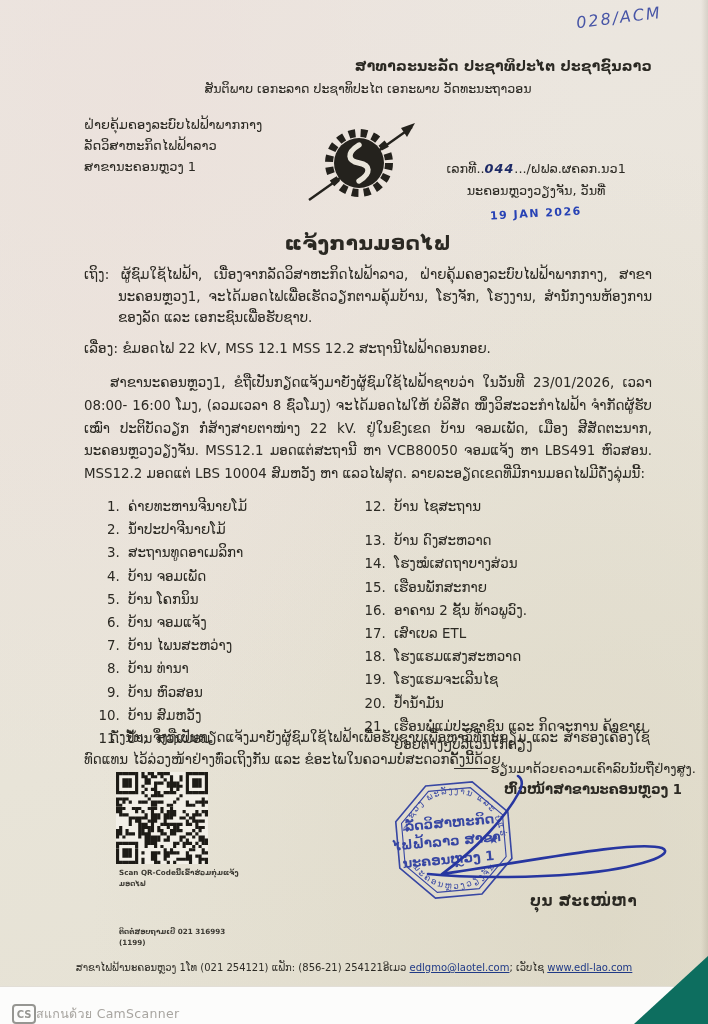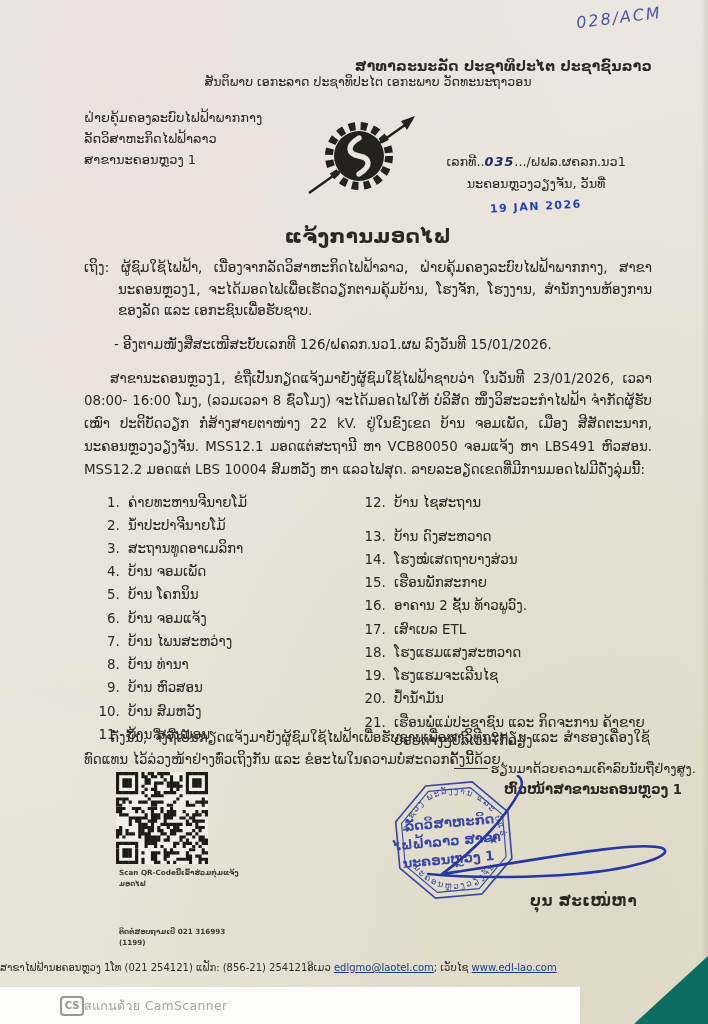--- a/index.html
+++ b/index.html
@@ -17,21 +17,21 @@
   .right-crease{ position:absolute; top:0; right:0; width:7px; height:960px;
     background:linear-gradient(to right, rgba(0,0,0,0), rgba(90,80,60,.14)); }
 
   
   .corner-note{ position:absolute; left:576px; top:8px; color:#2c3d9d;
     font-style:italic; font-size:16px; letter-spacing:2px; transform:rotate(-7deg); opacity:.85; }
 
   .doc { position:absolute; left:84px; right:56px; top:58px; font-size:13.4px; }
 
   .motto1 { text-align:right; font-size:14px; font-weight:600; letter-spacing:.3px; }
-  .motto2 { text-align:center; font-size:12.6px; }
+  .motto2 { text-align:center; font-size:12.6px; margin-top:7px; }
 
   .head-row { display:flex; margin-top:18px; }
   .org-block { width:224px; font-size:13px; line-height:1.62; }
   .logo-wrap { flex:1; display:flex; justify-content:center; align-items:flex-start; padding-top:2px; }
   .ref-block { width:238px; font-size:12.8px; text-align:center; margin-top:44px; line-height:1.7; }
   .hand-no { font-style:italic; font-weight:700; color:#1d2a66; letter-spacing:1px; }
   .date-stamp { display:inline-block; color:#2742b5; font-weight:700; font-size:11px;
     letter-spacing:1.5px; transform:rotate(-3deg); }
 
   .title { text-align:center; font-size:20px; font-weight:700; margin-top:8px; letter-spacing:.5px; }
@@ -61,26 +61,26 @@
   .respect { position:absolute; top:761px; right:12px; font-size:13px; display:flex; align-items:center; }
   .dash { display:inline-block; width:34px; border-top:1.6px solid #2b2923; margin-right:2px; }
   .position-line { position:absolute; top:782px; right:26px; font-size:13.2px; font-weight:600; }
   .signer-name { position:absolute; top:892px; left:530px; font-size:15px; font-weight:700; letter-spacing:.5px; }
 
   .stamp { position:absolute; left:388px; top:774px; transform:rotate(-5deg); opacity:.92; }
   .signature { position:absolute; left:406px; top:770px; }
 
   
   .footer1 { position:absolute; top:944px; left:0; right:0; text-align:center; font-size:10px; color:#2e2c26; }
-  .footer2 { position:absolute; top:962px; left:0; right:0; font-size:10px; color:#2e2c26; }
+  .footer2 { position:absolute; top:962px; left:0; right:0; text-align:center; font-size:10px; color:#2e2c26; }
   .footer2 .link { color:#203a86; text-decoration:underline; }
 
   
-  .cs-bar { position:absolute; left:0; bottom:0; width:580px; height:38px; background:#fcfcfb;
-    border-top:1px solid #e2ded6; display:flex; align-items:center;padding-left:48px; }
+  .cs-bar { position:absolute; left:0; bottom:0; width:708px; height:38px; background:#fcfcfb;
+    border-top:1px solid #e2ded6; display:flex; align-items:flex-end; }
   .cs-logo { margin-left:12px; width:24px; height:20px; border:2px solid #969692; border-radius:4px;
     color:#969692; font-size:10px; font-weight:700; display:flex; align-items:center; justify-content:center; }
   .cs-label { font-size:12.5px; color:#a8a5a0; letter-spacing:.3px; }
   .teal-corner { position:absolute; right:0; bottom:0; width:0; height:0;
     border-left:74px solid transparent; border-bottom:68px solid #0d6e5f; }
 </style>
 </head>
 <body>
 
 <div class="paper">
@@ -103,31 +103,31 @@
         <svg width="118" height="88" viewBox="0 0 118 88">
           <line x1="7" y1="84" x2="110" y2="11" stroke="#24221d" stroke-width="2.4"></line>
           <polygon points="113,7 99,12 105,21" fill="#24221d"></polygon>
           <circle cx="57" cy="47" r="30" fill="none" stroke="#24221d" stroke-width="8" stroke-dasharray="6.6 5.3"></circle>
           <circle cx="57" cy="47" r="25" fill="#24221d"></circle>
           <path d="M 57,29 C 44,37 46,45 57,47 C 68,49 70,57 57,65" fill="none" stroke="#e9e5da" stroke-width="5.4" stroke-linecap="round"></path>
         </svg>
       </div>
 
       <div class="ref-block">
-        <div><span>ເລກທີ..</span><span class="hand-no">035</span><span>.../ຝຟລ.ຜຄລກ.ນວ1</span></div>
+        <div><span>ເລກທີ..</span><span class="hand-no">044</span><span>.../ຝຟລ.ຜຄລກ.ນວ1</span></div>
         <div><span>ນະຄອນຫຼວງວຽງຈັນ, ວັນທີ່ </span><span class="date-stamp">19 JAN 2026</span></div>
       </div>
     </div>
 
     <div class="title">ແຈ້ງການມອດໄຟ</div>
 
     <p class="hang"><span class="lbl">ເຖິງ:</span><span> ຜູ້ຊົມໃຊ້ໄຟຟ້າ, ເນື່ອງຈາກລັດວິສາຫະກິດໄຟຟ້າລາວ, ຝ່າຍຄຸ້ມຄອງລະບົບໄຟຟ້າພາກກາງ, ສາຂາ ນະຄອນຫຼວງ1, ຈະໄດ້ມອດໄຟເພື່ອເຮັດວຽກຕາມຄຸ້ມບ້ານ, ໂຮງຈັກ, ໂຮງງານ, ສຳນັກງານຫ້ອງການ ຂອງລັດ ແລະ ເອກະຊົນເພື່ອຮັບຊາບ.</span></p>
 
-
-    <div class="basis">-   ອີງຕາມໜັງສືສະເໜີສະບັບເລກທີ 126/ຝຄລກ.ນວ1.ຜພ ລົງວັນທີ 15/01/2026.</div>
+    <p class="hang"><span class="lbl">ເລື່ອງ:</span><span> ຂໍມອດໄຟ 22 kV, MSS 12.1  MSS 12.2 ສະຖານີໄຟຟ້າດອນກອຍ.</span></p>
+
 
     <p class="main-par">ສາຂານະຄອນຫຼວງ1, ຂໍຖືເປັນກຽດແຈ້ງມາຍັງຜູ້ຊົມໃຊ້ໄຟຟ້າຊາບວ່າ ໃນວັນທີ 23/01/2026, ເວລາ 08:00- 16:00 ໂມງ, (ລວມເວລາ 8 ຊົ່ວໂມງ) ຈະໄດ້ມອດໄຟໃຫ້ ບໍລິສັດ ໜຶ່ງວິສະວະກຳໄຟຟ້າ ຈຳກັດຜູ້ຮັບເໝົາ ປະຕິບັດວຽກ ກໍ່ສ້າງສາຍຕາໜ່າງ 22 kV. ຢູ່ໃນຂົງເຂດ ບ້ານ ຈອມເພັດ, ເມືອງ ສີສັດຕະນາກ, ນະຄອນຫຼວງວຽງຈັນ. MSS12.1 ມອດແຕ່ສະຖານີ ຫາ VCB80050 ຈອມແຈ້ງ ຫາ LBS491 ຫົວສອນ. MSS12.2 ມອດແຕ່ LBS 10004 ສົມຫວັງ ຫາ ແລວໄຟສຸດ. ລາຍລະອຽດເຂດທີ່ມີການມອດໄຟມີດັ່ງລຸ່ມນີ້:</p>
 
     <div class="lists">
       <ol class="ol-left" start="1">
         <li>ຄ່າຍທະຫານຈີນາຍໂມ້</li>
         <li>ນ້ຳປະປາຈີນາຍໂມ້</li>
         <li>ສະຖານທູດອາເມລິກາ</li>
         <li>ບ້ານ ຈອມເພັດ</li>
         <li>ບ້ານ ໂຄກນິນ</li>

